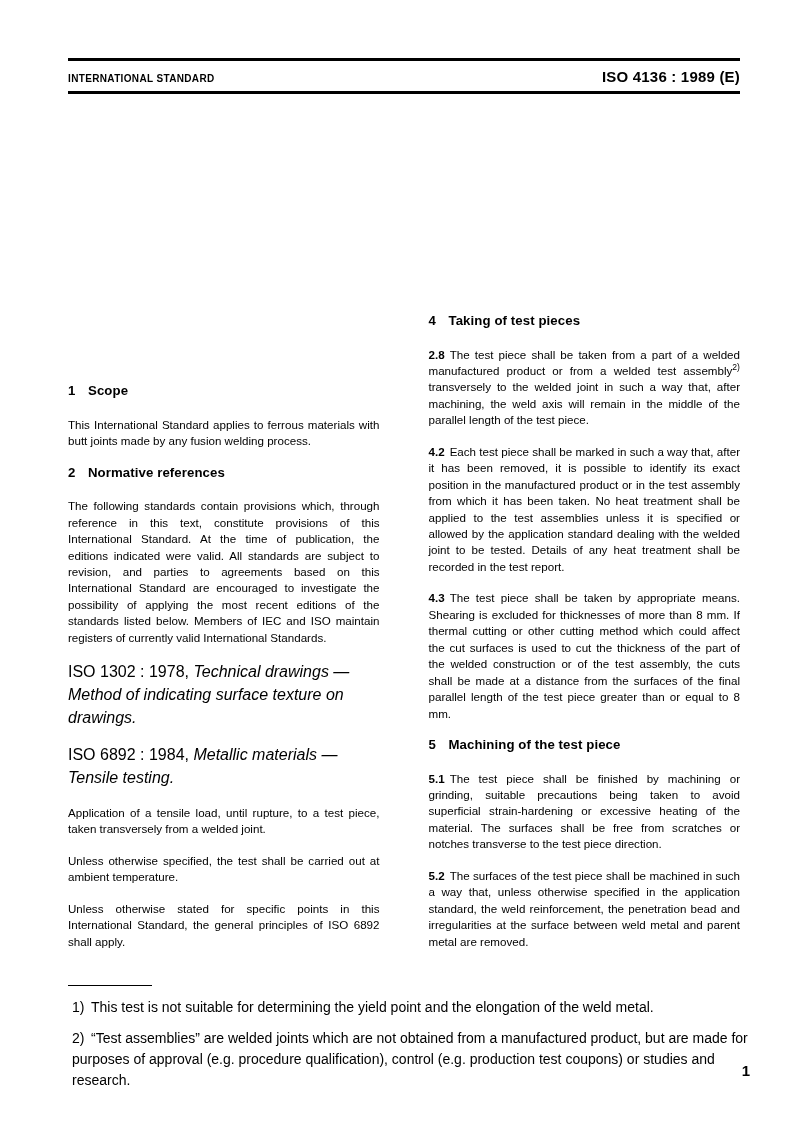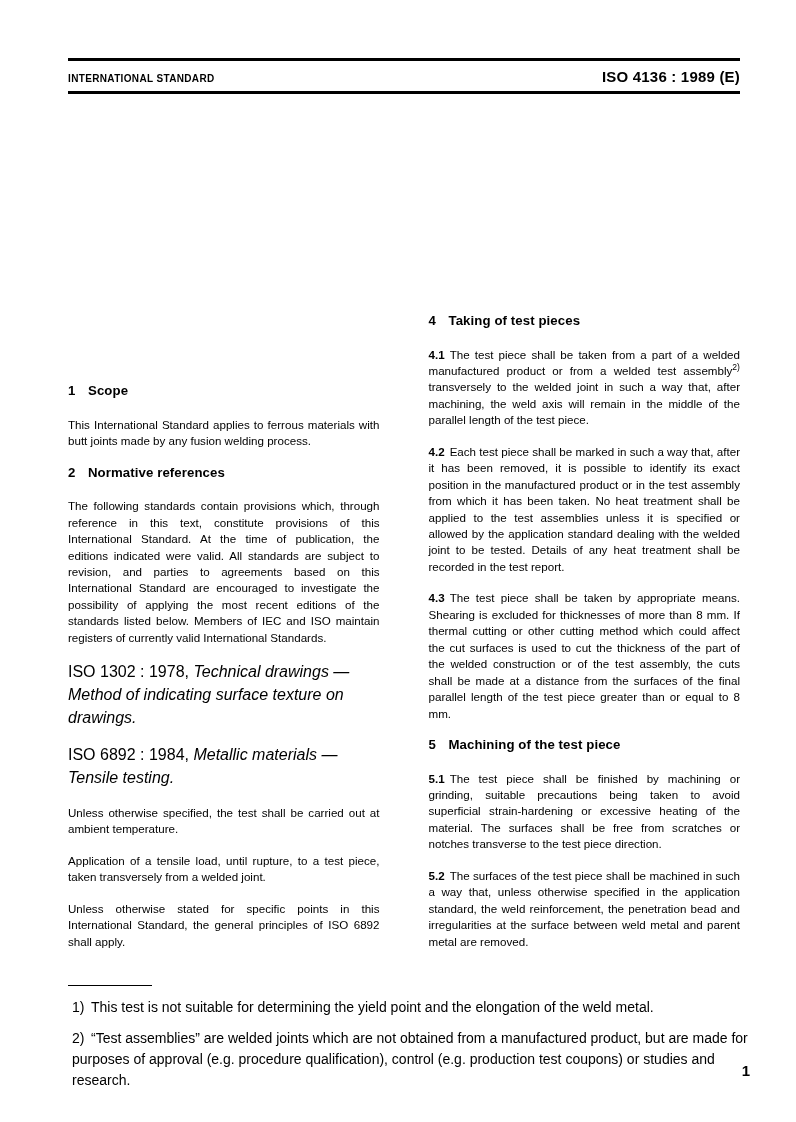--- a/index.html
+++ b/index.html
@@ -185,33 +185,33 @@
       </h2>
       <p class="body">This International Standard applies to ferrous materials with butt joints made by any fusion welding process.</p>
 
       <h2 class="sec sec-gap-top">
         <span class="num">2</span><span>Normative references</span>
       </h2>
       <p class="body">The following standards contain provisions which, through reference in this text, constitute provisions of this International Standard. At the time of publication, the editions indicated were valid. All standards are subject to revision, and parties to agreements based on this International Standard are encouraged to investigate the possibility of applying the most recent editions of the standards listed below. Members of IEC and ISO maintain registers of currently valid International Standards.</p>
       <p class="ref"><span>ISO 1302 : 1978, </span><span class="it">Technical drawings — Method of indicating surface texture on drawings.</span></p>
       <p class="ref"><span>ISO 6892 : 1984, </span><span class="it">Metallic materials — Tensile testing.</span></p>
 
+      <p class="body">Application of a tensile load, until rupture, to a test piece, taken transversely from a welded joint.</p>
       <p class="body">Unless otherwise specified, the test shall be carried out at ambient temperature.</p>
-      <p class="body">Application of a tensile load, until rupture, to a test piece, taken transversely from a welded joint.</p>
       <p class="body">Unless otherwise stated for specific points in this International Standard, the general principles of ISO 6892 shall apply.</p>
 
     </div>
 
     <div class="col">
 
       <h2 class="sec">
         <span class="num">4</span><span>Taking of test pieces</span>
       </h2>
 
-      <p class="body"><span class="cnum">4.1</span><span>The test piece shall be taken from a part of a welded manufactured product or from a welded test assembly</span><sup class="fn">2)</sup><span> transversely to the welded joint in such a way that, after machining, the weld axis will remain in the middle of the parallel length of the test piece.</span></p>
+      <p class="body"><span class="cnum">2.8</span><span>The test piece shall be taken from a part of a welded manufactured product or from a welded test assembly</span><sup class="fn">2)</sup><span> transversely to the welded joint in such a way that, after machining, the weld axis will remain in the middle of the parallel length of the test piece.</span></p>
 
       <p class="body"><span class="cnum">4.2</span><span>Each test piece shall be marked in such a way that, after it has been removed, it is possible to identify its exact position in the manufactured product or in the test assembly from which it has been taken. No heat treatment shall be applied to the test assemblies unless it is specified or allowed by the application standard dealing with the welded joint to be tested. Details of any heat treatment shall be recorded in the test report.</span></p>
 
       <p class="body"><span class="cnum">4.3</span><span>The test piece shall be taken by appropriate means. Shearing is excluded for thicknesses of more than 8 mm. If thermal cutting or other cutting method which could affect the cut surfaces is used to cut the thickness of the part of the welded construction or of the test assembly, the cuts shall be made at a distance from the surfaces of the final parallel length of the test piece greater than or equal to 8 mm.</span></p>
 
       <h2 class="sec sec-gap-top">
         <span class="num">5</span><span>Machining of the test piece</span>
       </h2>
 
       <p class="body"><span class="cnum">5.1</span><span>The test piece shall be finished by machining or grinding, suitable precautions being taken to avoid superficial strain-hardening or excessive heating of the material. The surfaces shall be free from scratches or notches transverse to the test piece direction.</span></p>

